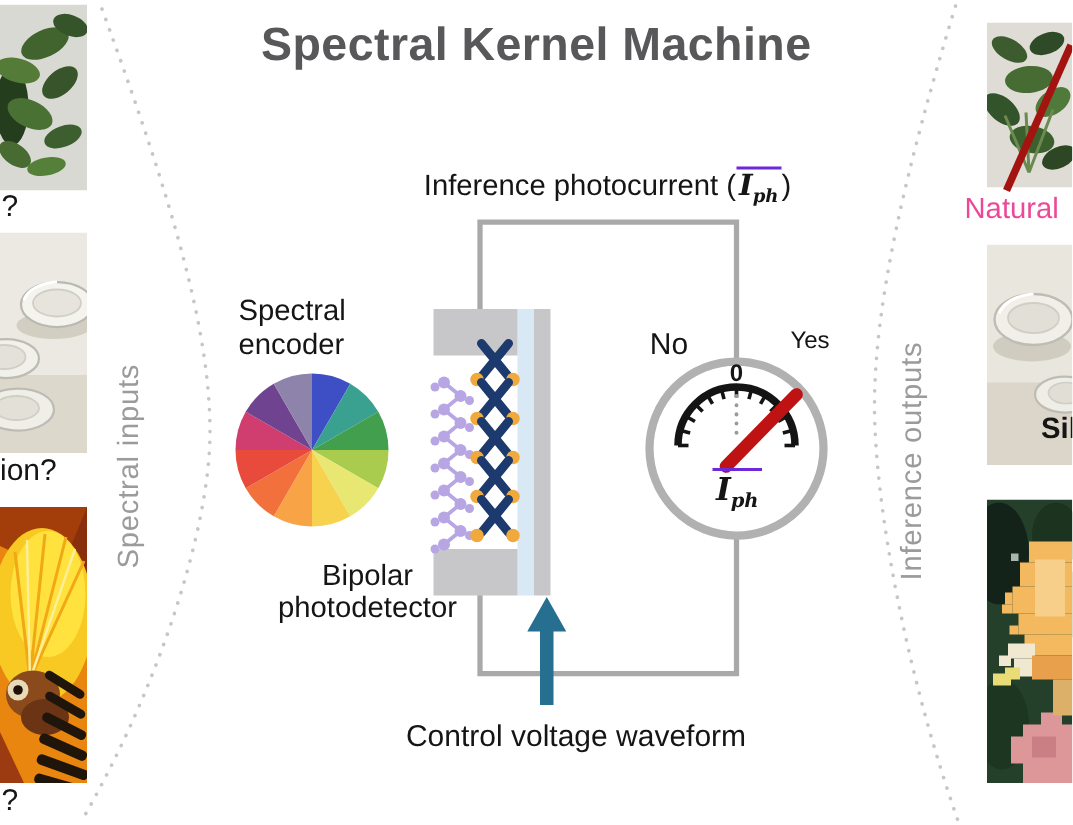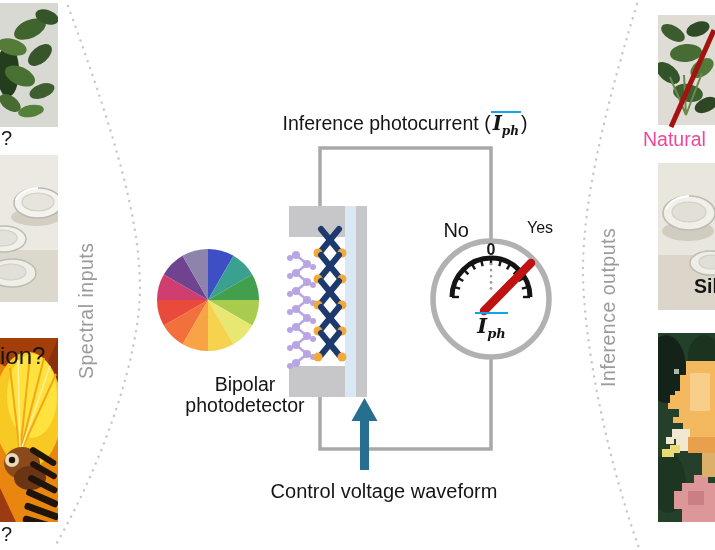--- a/index.html
+++ b/index.html
@@ -7,35 +7,35 @@
          font-family:"Liberation Sans",sans-serif;color:#151515;}
   .abs{position:absolute;left:0;top:0;}
   .img{position:absolute;}
   .t{position:absolute;white-space:nowrap;font-size:19.5px;line-height:1.12;color:#151515;}
   #fig-title{left:100px;top:13px;width:515px;text-align:center;font-size:31px;font-weight:700;
              color:#58585a;letter-spacing:.3px;}
   #photocurrent-label{left:235px;top:111px;width:340px;text-align:center;}
   #encoder-label{left:159px;top:196px;line-height:22.5px;}
   #detector-label{left:150px;top:374px;width:190px;text-align:center;line-height:20.5px;}
   #control-label{left:234px;top:480px;width:300px;text-align:center;font-size:20px;}
-  #no-label{left:423px;top:219px;width:46px;text-align:right;font-size:20px;}
+  #no-label{left:423px;top:219px;width:46px;text-align:center;font-size:20px;}
   #yes-label{left:517px;top:219px;width:46px;text-align:center;font-size:16px;}
   #zero-label{left:481px;top:241px;width:20px;text-align:center;font-size:16px;font-weight:700;}
   #gauge-symbol{left:459px;top:312px;width:65px;text-align:center;font-size:21px;}
   #natural-label{left:643px;top:129px;color:#ec4899;}
   #formula-label{left:640px;top:227px;font-size:20px;}
   #sil-label{left:694px;top:276px;font-weight:bold;}
   #cap1{left:1px;top:127px;font-size:20px;}
-  #cap2{left:0px;top:303px;font-size:24px;margin-top:40px;}
+  #cap2{left:0px;top:303px;font-size:20px;}
   #cap3{left:1px;top:523px;font-size:20px;}
   .vlabel{position:absolute;writing-mode:vertical-rl;transform:rotate(180deg);
           color:#9b9b9b;font-size:19.5px;letter-spacing:.5px;white-space:nowrap;}
   #inputs-label{left:75px;top:221px;height:158px;}
   #outputs-label{left:597px;top:195px;height:192px;}
-  .ibar{display:inline-block;border-top:2px solid #0ea5e9;line-height:1;padding:1px 2px 0 2px;}
+  .ibar{display:inline-block;border-top:2px solid #6d28d9;line-height:1;padding:1px 2px 0 2px;}
   .isym{font-family:"DejaVu Serif",serif;font-style:italic;font-weight:700;}
   .ibar sub{font-family:"DejaVu Serif",serif;font-style:italic;font-weight:700;font-size:.62em;}
   sub{line-height:0;}
 </style>
 </head>
 <body>
 
 <div class="stage">
 
   <svg class="img" style="left:0;top:3px" width="58" height="124" viewBox="0 0 58 124">
@@ -259,25 +259,30 @@
         <path d="M208,300 L182.5,344.2 A51,51 0 0 1 163.8,325.5 Z" fill="#f2703c"></path>
         <path d="M208,300 L163.8,325.5 A51,51 0 0 1 157.0,300.0 Z" fill="#e84a3c"></path>
         <path d="M208,300 L157.0,300.0 A51,51 0 0 1 163.8,274.5 Z" fill="#cf3e6e"></path>
         <path d="M208,300 L163.8,274.5 A51,51 0 0 1 182.5,255.8 Z" fill="#6f4390"></path>
         <path d="M208,300 L182.5,255.8 A51,51 0 0 1 208.0,249.0 Z" fill="#8d83ab"></path>
       </g>
 
     <line x1="671" y1="127" x2="714" y2="30" stroke-width="5" stroke="#a31310"></line>
   </svg>
 
+  <div class="t" id="fig-title">Spectral Kernel Machine</div>
 
   <div class="t" id="photocurrent-label">
     <span>Inference photocurrent (</span><span class="ibar"><span class="isym">I</span><sub>ph</sub></span><span>)</span>
   </div>
 
+  <div class="t" id="encoder-label">
+    <div>Spectral</div>
+    <div>encoder</div>
+  </div>
 
   <div class="t" id="detector-label">
     <div>Bipolar</div>
     <div>photodetector</div>
   </div>
 
   <div class="t" id="control-label">Control voltage waveform</div>
 
   <div class="t" id="no-label">No</div>
   <div class="t" id="yes-label">Yes</div>

